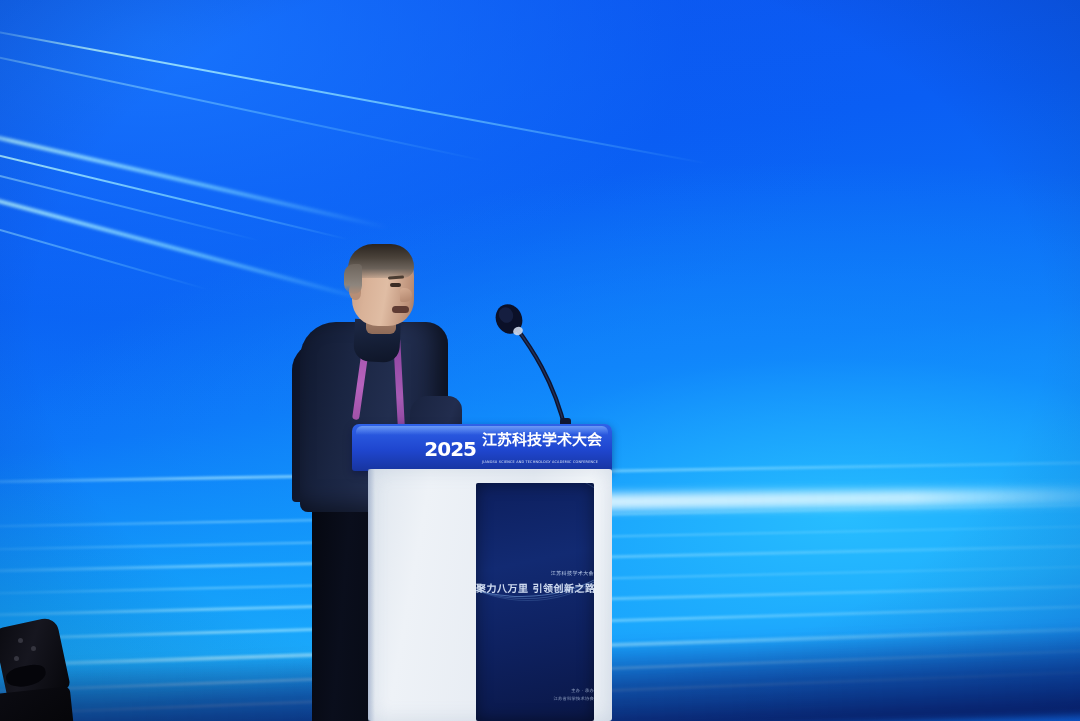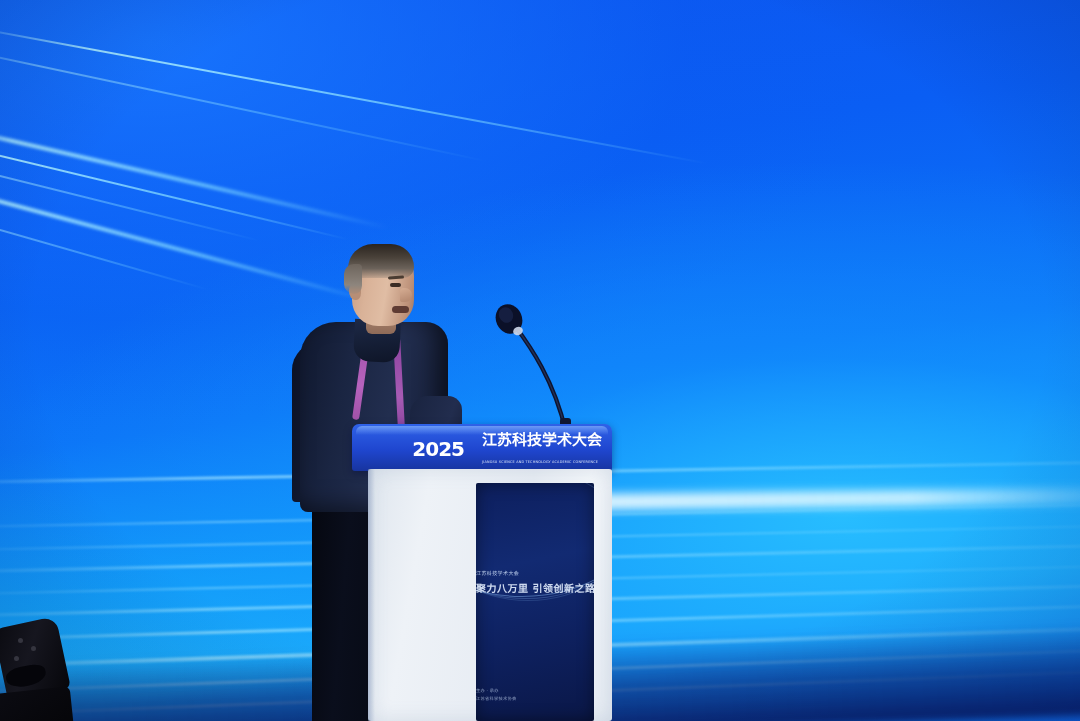--- a/index.html
+++ b/index.html
@@ -134,21 +134,21 @@
     left: 4px; top: 2px; right: 4px; height: 9px;
     background: linear-gradient(180deg, rgba(140,185,255,0.65), rgba(140,185,255,0));
     border-radius: 6px 6px 0 0;
   }
   .podium-logo {
     position: absolute;
     right: 10px;
     top: 7px;
     display: flex;
     align-items: center;
-    gap: 18px;
+    gap: 6px;
   }
   .logo-year {
     font-family: "DejaVu Sans", sans-serif;
     font-size: 20px;
     font-weight: 700;
     color: #ffffff;
     letter-spacing: -1px;
     line-height: 1;
   }
   .logo-cn {
@@ -195,21 +195,21 @@
   }
   .poster-arc {
     position: absolute;
     border: 1px solid rgba(150,200,255,0.42);
     border-radius: 50%;
     background: transparent;
   }
   .poster-line-cn {
     position: absolute;
     left: 0; right: 0;
-    text-align: left;
+    text-align: right;
     color: rgba(215,232,255,0.82);
     font-family: "DejaVu Sans", sans-serif;
     white-space: nowrap;
   }
   .poster-head { top: 86px; font-size: 5px; letter-spacing: 0.4px; }
   .poster-main { top: 97px; font-size: 10px; font-weight: 700; letter-spacing: 0.5px; color: rgba(228,240,255,0.9); }
   .poster-foot { top: 204px; font-size: 4.2px; letter-spacing: 0.3px; opacity: 0.75; }
   .poster-foot2 { top: 212px; font-size: 4.2px; letter-spacing: 0.3px; opacity: 0.7; }
 
   

